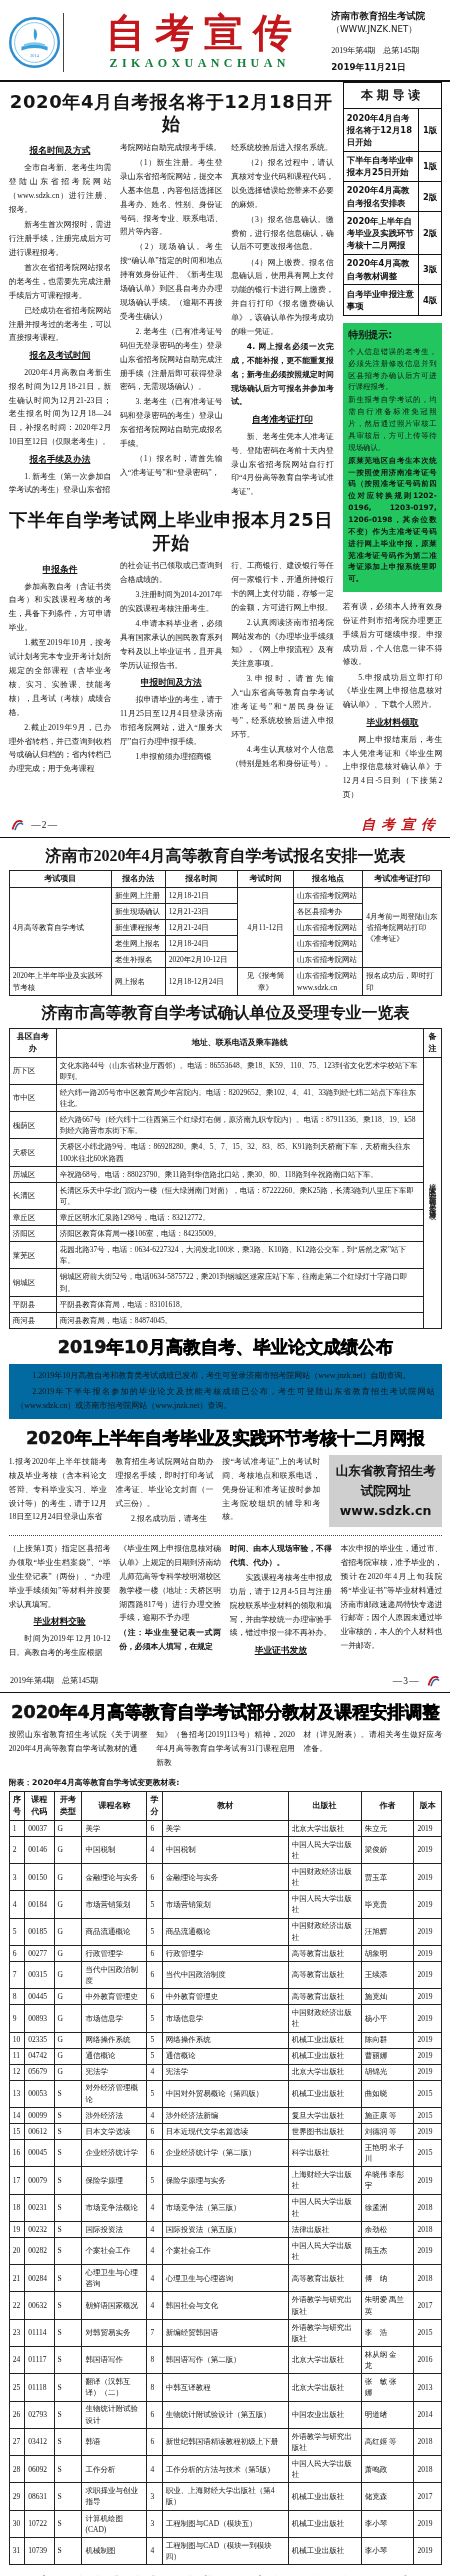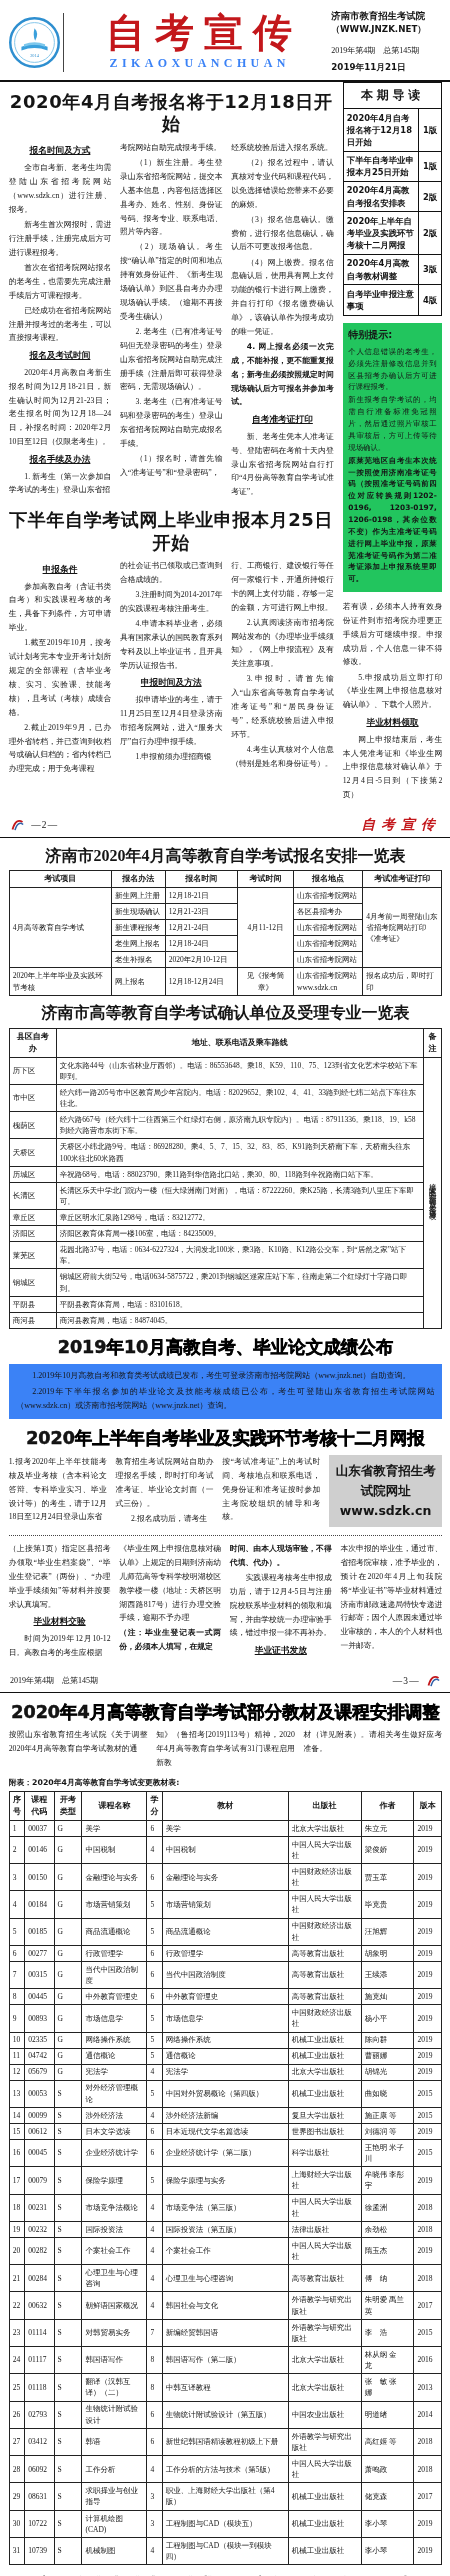--- a/index.html
+++ b/index.html
@@ -5,24 +5,24 @@
   html,body{margin:0;padding:0;background:#ffffff;}
   body{width:451px;font-family:"Liberation Serif","DejaVu Serif",serif;color:#151515;}
   .sheet{width:451px;}
 
   
   .masthead{display:flex;align-items:center;padding:10px 7.5px 6.2px 6.2px;border-bottom:2.5px solid #111;}
   .logo-wrap{width:57px;flex:0 0 57px;display:flex;justify-content:center;}
   .mast-vline{width:1.2px;align-self:stretch;background:#444;margin:2.5px 3.7px 2.5px 0;}
   .title-wrap{flex:1;text-align:center;}
   .main-title{font-size:39px;font-weight:bold;color:#c3171b;letter-spacing:10px;line-height:1.05;font-family:"Liberation Serif",serif;text-indent:8.7px;}
-  .sub-title{font-size:12px;font-weight:bold;color:#3b82f6;letter-spacing:4.4px;margin-top:2.5px;font-family:"Liberation Serif",serif;}
+  .sub-title{font-size:12px;font-weight:bold;color:#15803d;letter-spacing:4.4px;margin-top:2.5px;font-family:"Liberation Serif",serif;}
   .mast-right{width:111px;flex:0 0 111px;padding-right:1.2px;}
   .mast-right .org{font-size:9.4px;font-weight:bold;font-family:"DejaVu Sans",sans-serif;}
-  .mast-right .site{font-size:8.7px;font-weight:bold;font-family:"DejaVu Sans",sans-serif;margin-top:1.2px;}
+  .mast-right .site{font-size:8.7px;font-weight:normal;font-family:"DejaVu Sans",sans-serif;margin-top:1.2px;}
   .mast-right .issue{font-size:8px;margin-top:8.7px;}
   .mast-right .date{font-size:8.7px;font-weight:bold;font-family:"DejaVu Sans",sans-serif;margin-top:6.2px;}
 
   
   .hl-sans{font-family:"DejaVu Sans","Liberation Sans",sans-serif;font-weight:900;text-align:center;margin:8.7px 0 5px;line-height:1.25;}
   .hl-xl{font-size:18px;letter-spacing:0.6px;}
   .hl-fat{font-size:17.5px;letter-spacing:0px;-webkit-text-stroke:0.5px #000;}
   .hl-serif{font-family:"Liberation Serif",serif;font-weight:bold;text-align:center;font-size:16px;margin:7.5px 0 3.7px;}
 
   
@@ -60,21 +60,21 @@
   table.datat{border-collapse:collapse;width:100%;margin:2.5px 0 6.2px;}
   table.datat td,table.datat th{border:0.6px solid #222;font-size:7.5px;line-height:1.5;padding:1.9px 3.1px;vertical-align:middle;}
   table.datat th,table.datat td.th{font-weight:bold;text-align:center;font-size:8px;}
   .t1 td{text-align:left;}
   .t1 td.c{text-align:center;}
   td.vert{writing-mode:vertical-rl;text-orientation:upright;letter-spacing:1.9px;text-align:center;padding:3.7px 1.2px;font-size:7.5px;width:13.7px;}
   .t3 td{padding:1.6px 2.5px;}
   .t-caption{font-size:7.8px;font-weight:bold;font-family:"DejaVu Sans",sans-serif;margin:6.2px 0 1.2px;}
 
   
-  .graybox{background:#3b82f6;padding:5px 7.5px;margin:3.7px 0 2.5px;}
+  .graybox{background:#0369a1;padding:5px 7.5px;margin:3.7px 0 2.5px;}
   .graybox .para{font-size:8px;}
   .colrow{display:flex;gap:8.7px;margin-top:3.7px;}
   .sdzk-box{background:#cfcfcf;flex:0 0 106px;display:flex;flex-direction:column;justify-content:center;text-align:center;font-weight:bold;font-family:"DejaVu Sans",sans-serif;font-size:12.5px;line-height:1.6;padding:6.2px 3.7px;}
   .dotted-top{border-top:1.2px dotted #444;margin-top:7.5px;padding-top:6.2px;justify-content:center;}
 
   
   .deg-cols{display:flex;gap:11.2px;}
 </style>
 </head>
 <body>

